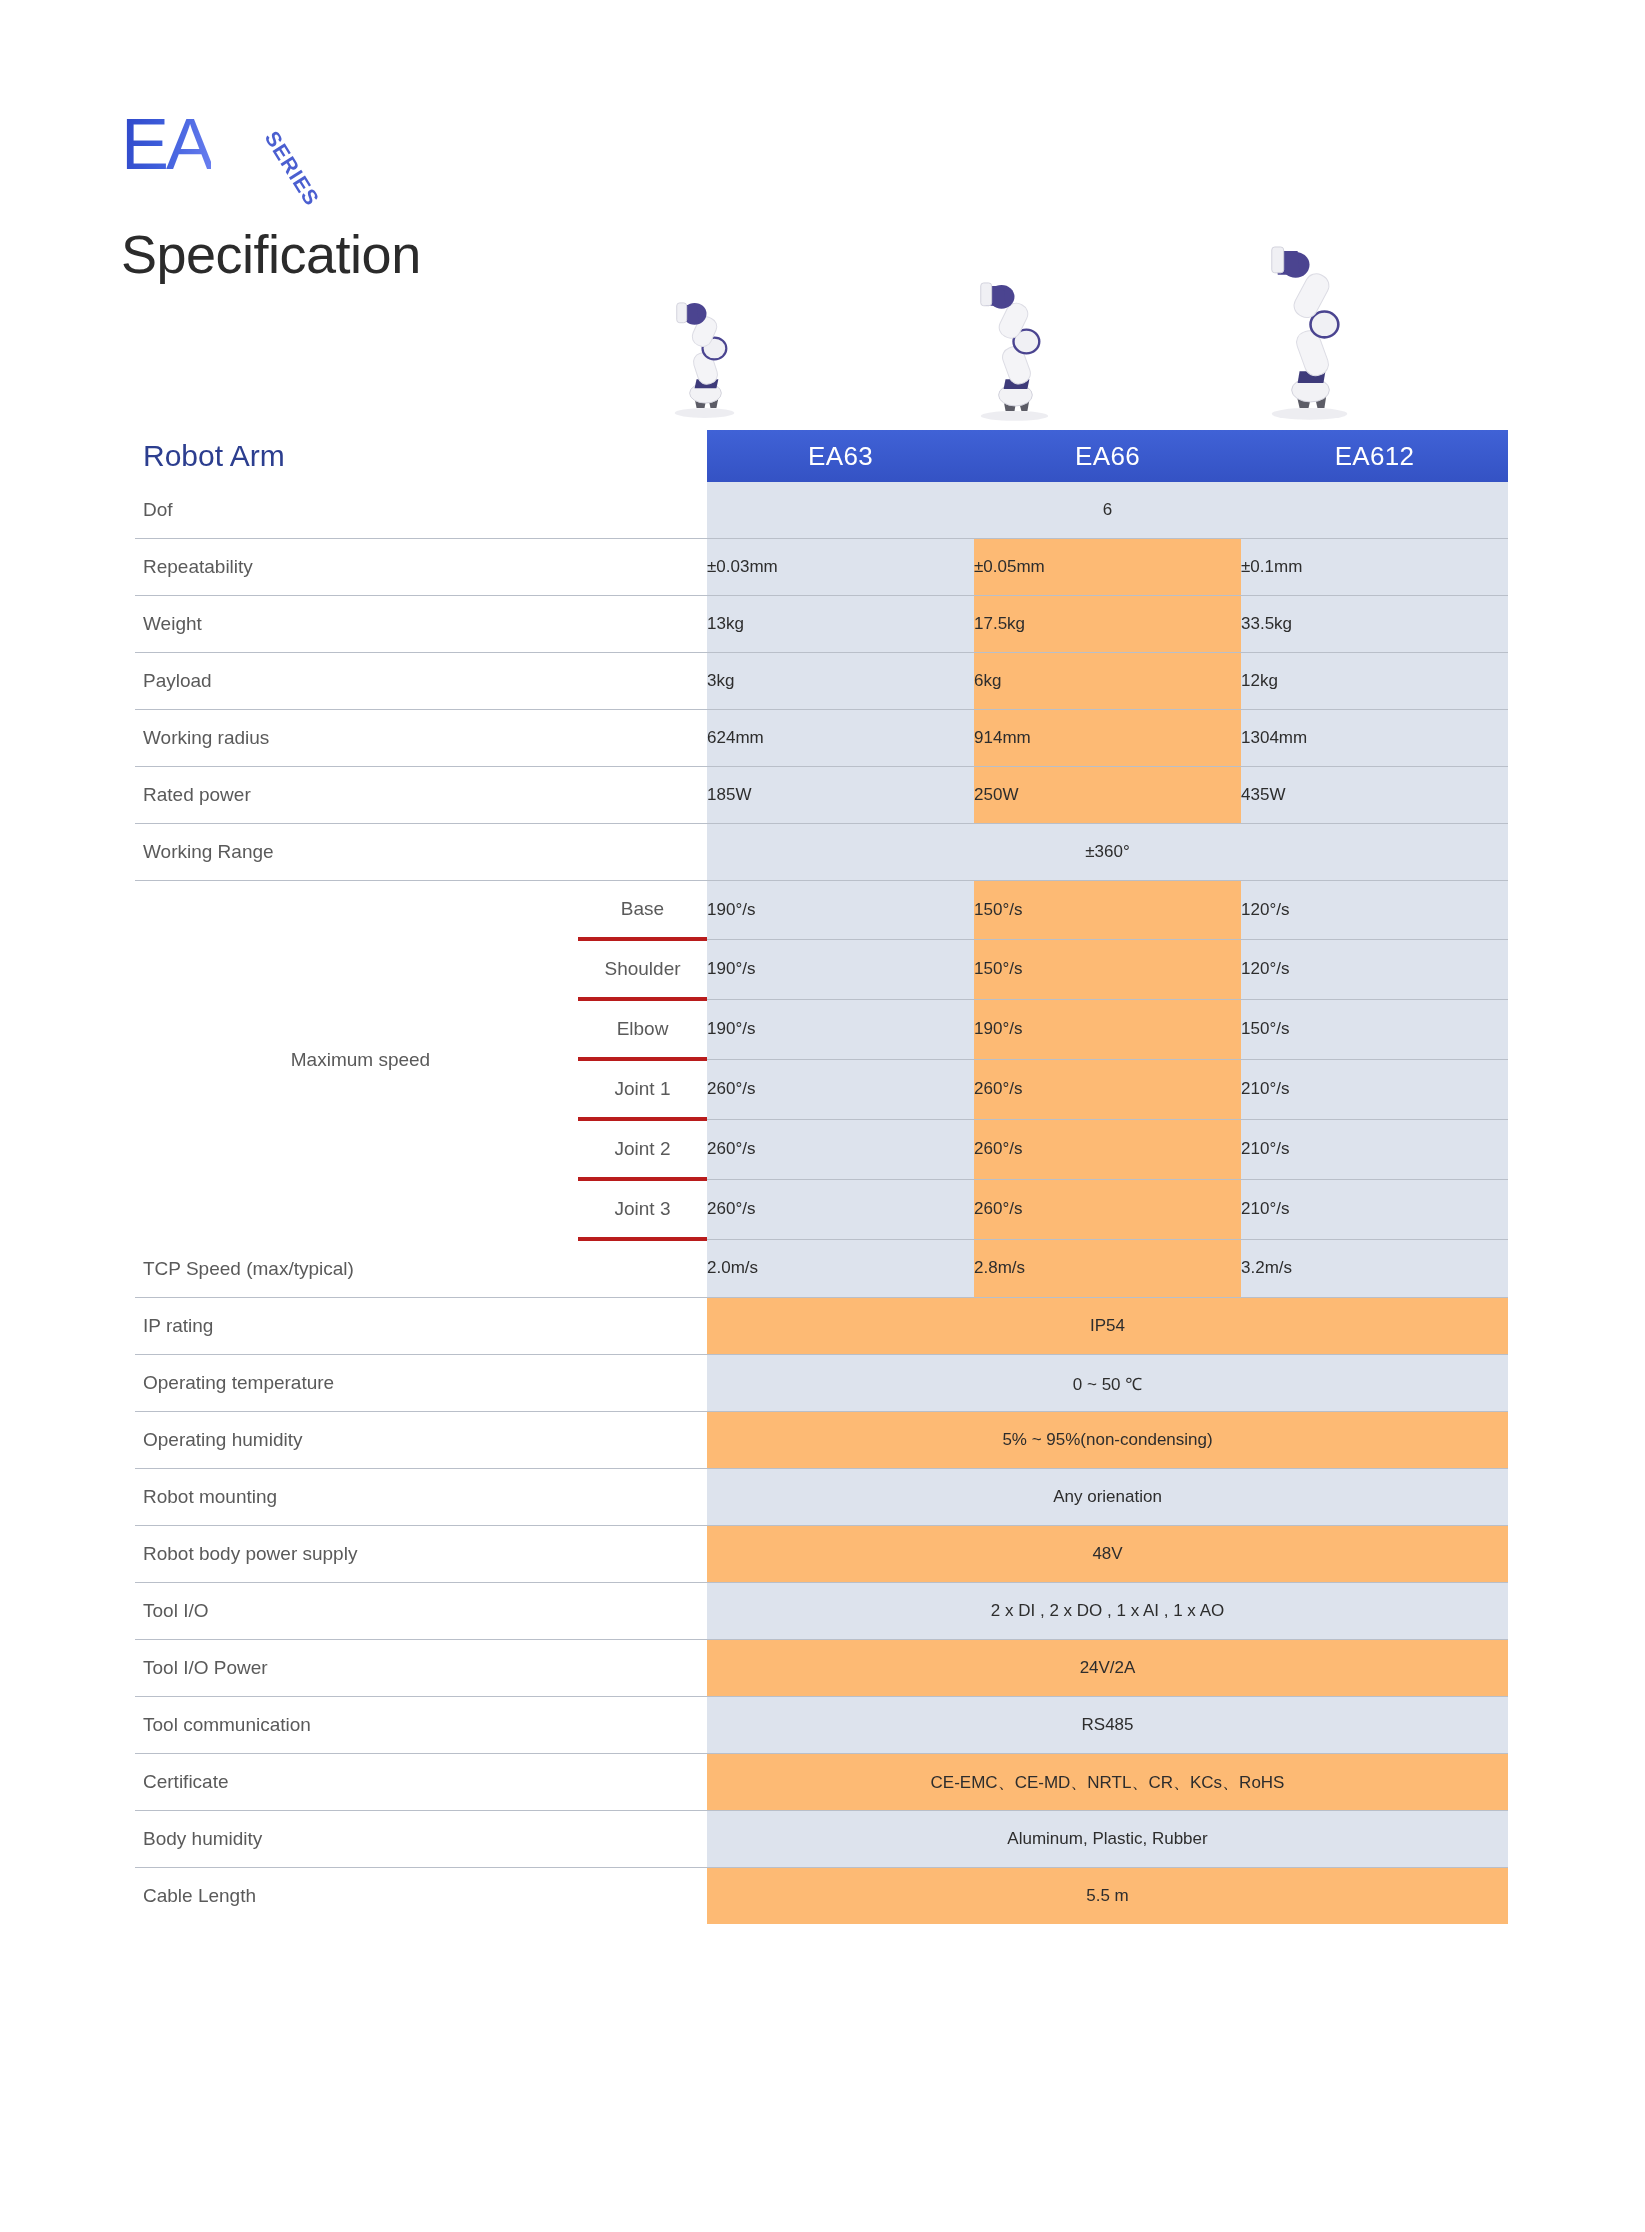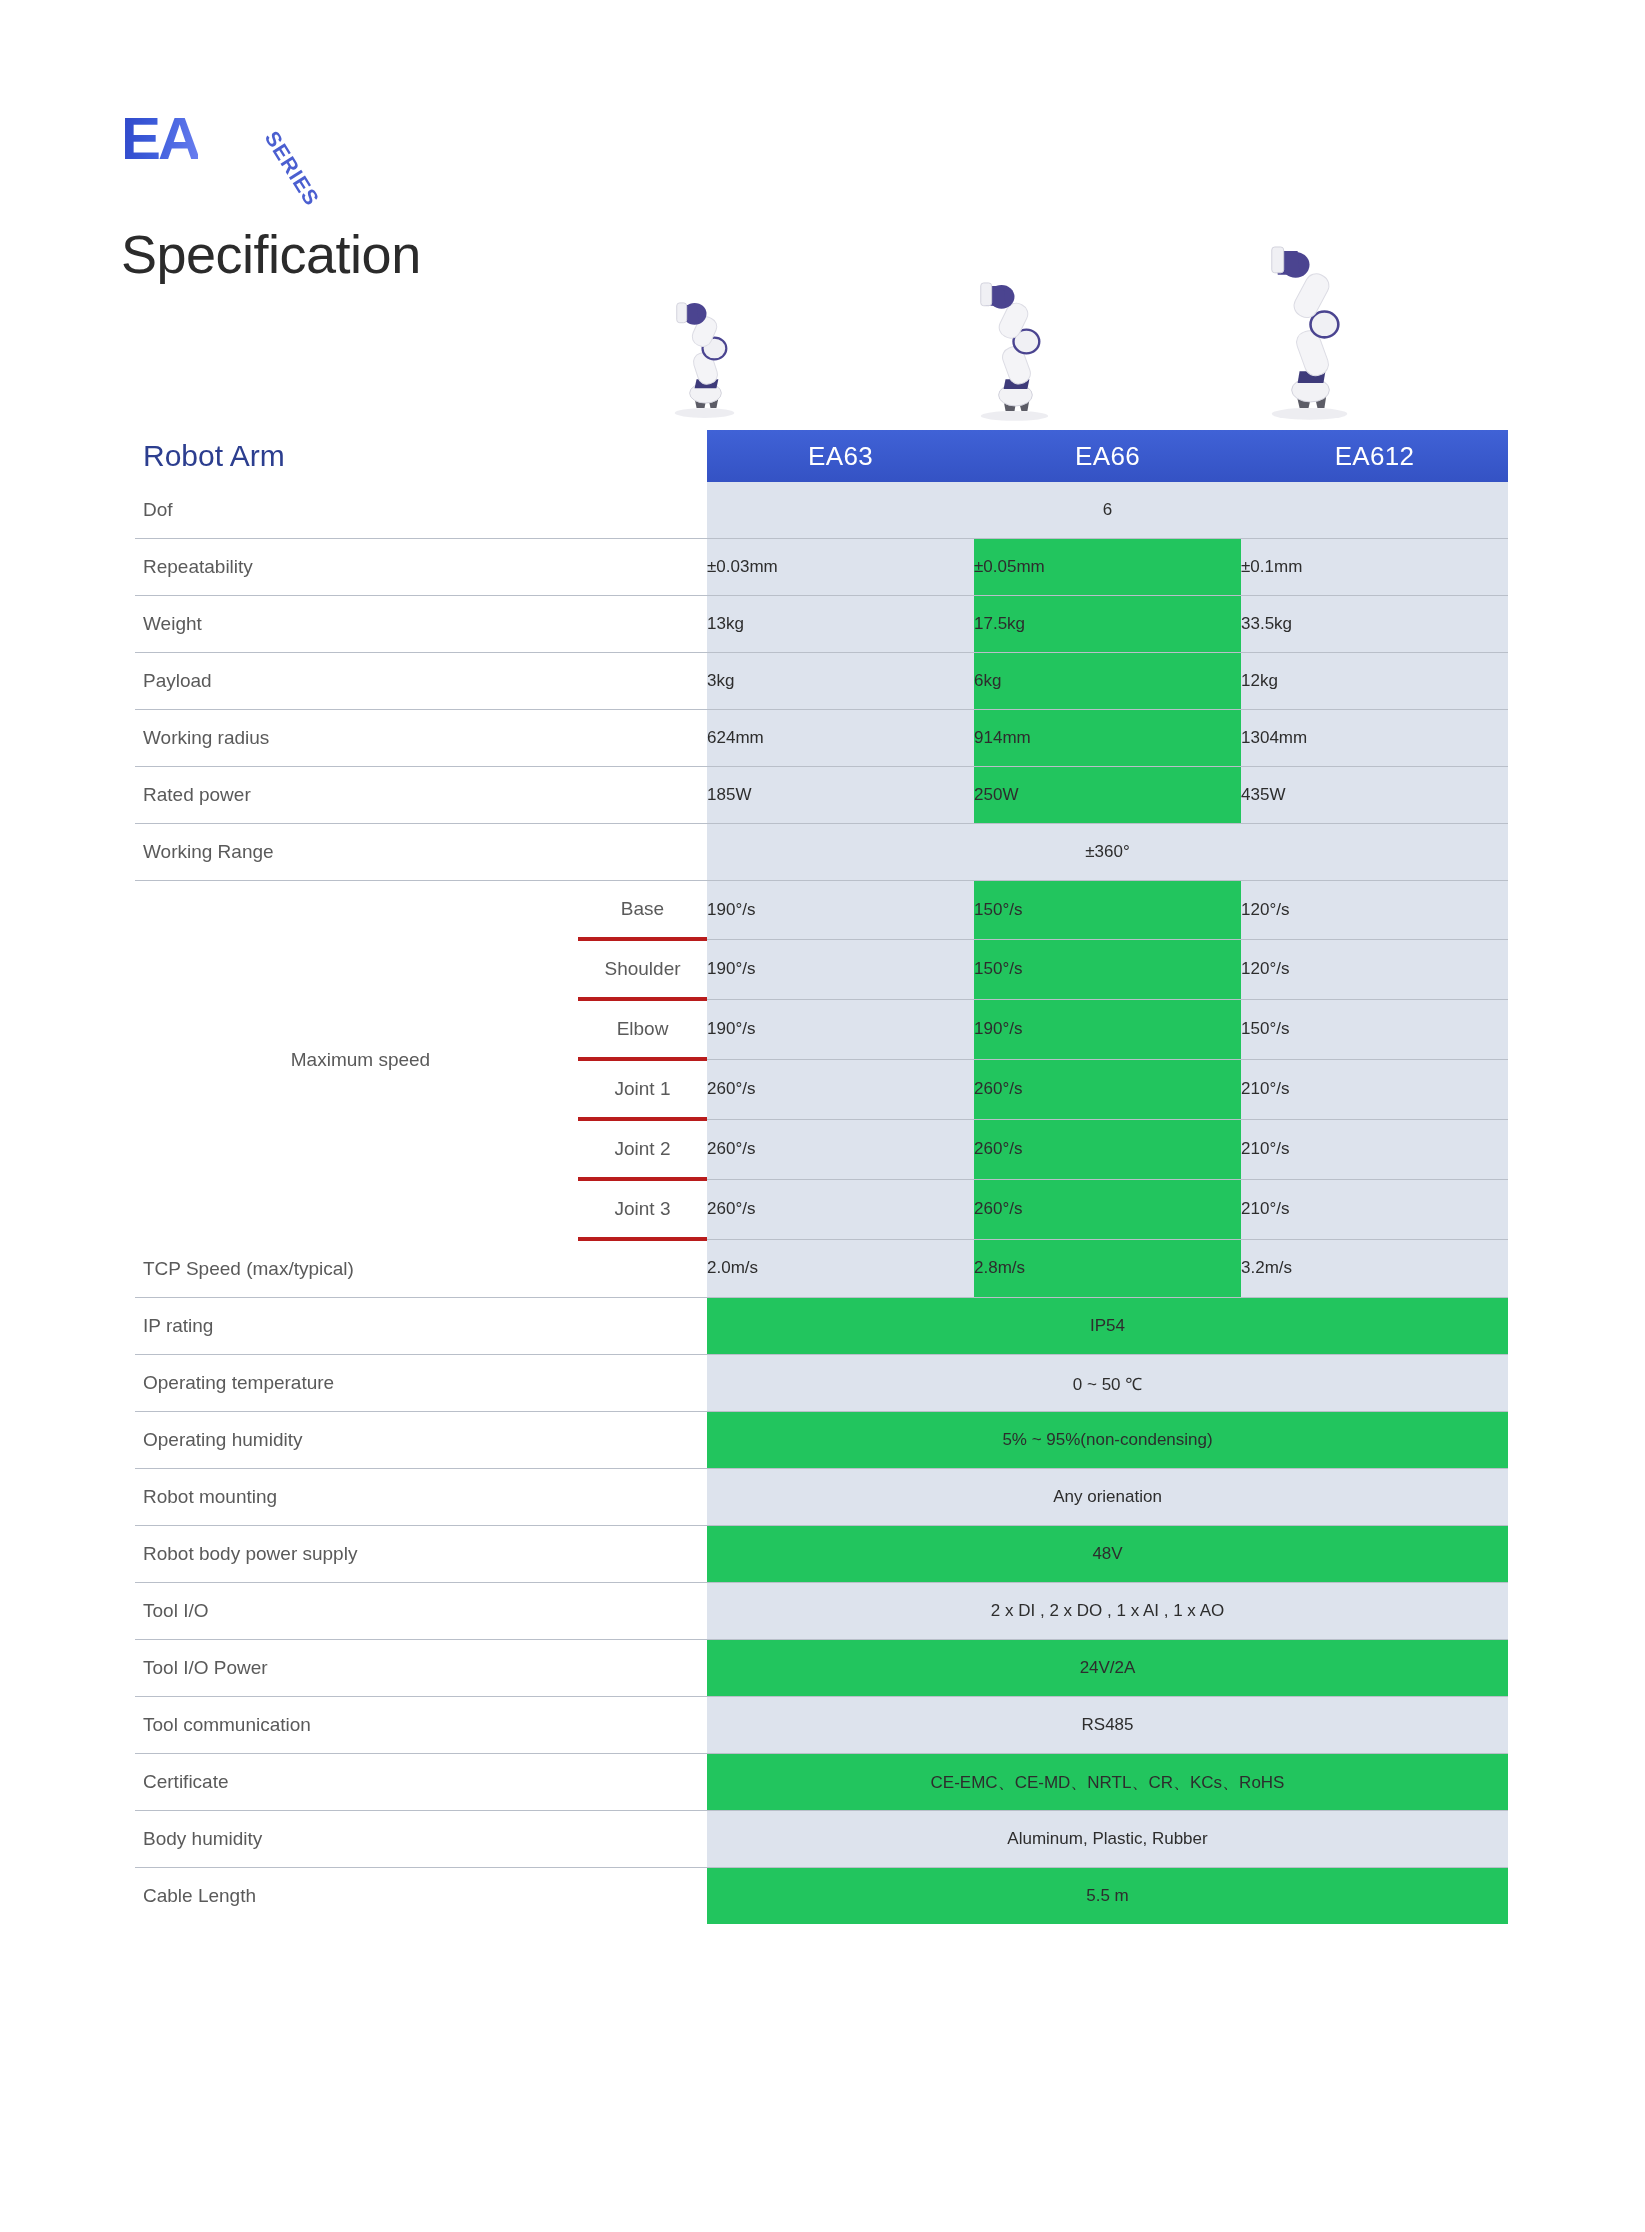--- a/index.html
+++ b/index.html
@@ -10,21 +10,21 @@
     color:#3a3a3a;
     overflow:hidden;
     position:relative;
   }
 
   
   #logo-block{position:absolute;left:121px;top:111px;}
   #logo-ea{
     position:relative;
     font-family:"Liberation Sans", sans-serif;
-    font-size:60px;font-weight:bold;letter-spacing:-3px;line-height:.92;
+    font-size:72px;font-weight:normal;letter-spacing:-3px;line-height:.92;
     background:linear-gradient(100deg,#2f47c8 0%,#3d5ddb 45%,#6a7ff0 100%);
     -webkit-background-clip:text;background-clip:text;color:transparent;
     display:inline-block;
   }
   #logo-series{
     position:absolute;left:159px;top:16px;
     font-size:21px;font-weight:bold;letter-spacing:1px;
     color:#4b5fd0;
     transform:rotate(58deg);
     transform-origin:left top;
@@ -70,21 +70,21 @@
     font-size:19px;color:#5a5a5a;text-align:left;
     padding-left:8px !important;height:56px;font-weight:normal;
   }
   .rsub{
     font-size:19px;color:#5a5a5a;text-align:center;height:56px;font-weight:normal;
   }
   .rval{
     font-size:17px;color:#2d2d2d;text-align:left;height:56px;
   }
   .shade{background:#dde3ed;}
-  .plain{background:#22c55e;}
+  .plain{background:#fdba74;}
 
   .sep{border-bottom:1px solid #b9bfc9;}
   .sep-sub{border-bottom:4px solid #b91c1c;}
   .nosep{border-bottom:none;}
 
   .merged{text-align:center;}
   .clip{
     display:block;width:100%;overflow:hidden;white-space:nowrap;
   }
   .clip-inner{display:inline-block;}

